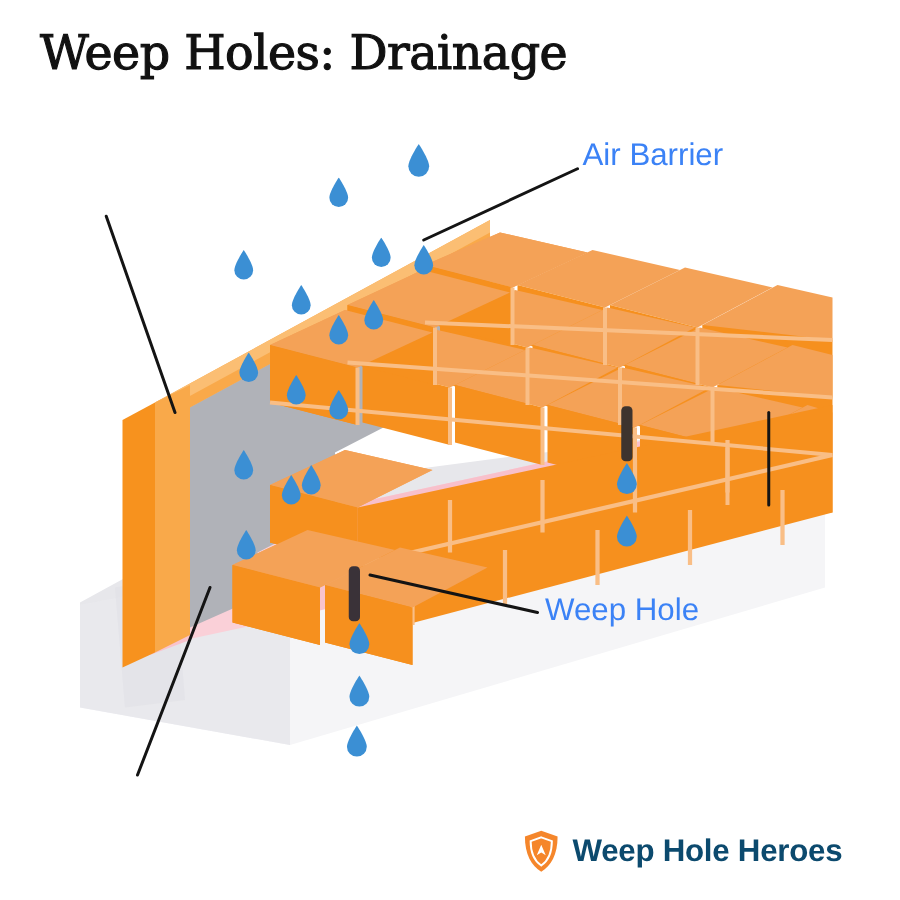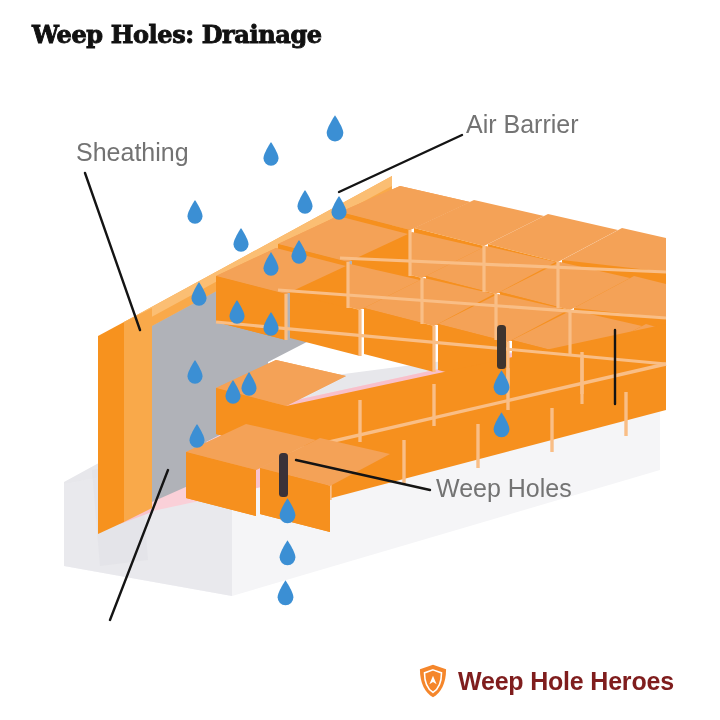--- a/index.html
+++ b/index.html
@@ -18,60 +18,60 @@
     position: relative;
     width: 720px;
     height: 720px;
     background: #ffffff;
   }
   #title {
     position: absolute;
     left: 32px;
     top: 20px;
     font-family: "DejaVu Serif", serif;
-    font-weight: 700;
-    font-size: 24px;
+    font-weight: 400;
+    font-size: 38px;
     letter-spacing: -0.4px;
     color: #111111;
     white-space: nowrap;
     -webkit-text-stroke: 0.9px #111111;
   }
   #illus {
     position: absolute;
     left: 0;
     top: 0;
     width: 720px;
     height: 720px;
   }
   .label {
     position: absolute;
     font-family: "Liberation Sans", sans-serif;
     font-size: 25px;
-    color: #737373;
+    color: #3b82f6;
     white-space: nowrap;
   }
   #label-sheathing { left: 76px;  top: 138px; }
   #label-airbarrier { left: 466px; top: 110px; }
   #label-foundation { left: 554px; top: 408px; }
   #label-weephole   { left: 436px; top: 474px; }
   #label-flashing   { left: 84px;  top: 633px; }
 
   #brand {
     position: absolute;
     left: 418px;
     top: 664px;
     display: flex;
     align-items: center;
     gap: 10px;
   }
   #brand-name {
     font-family: "Liberation Sans", sans-serif;
     font-weight: 700;
     font-size: 25px;
-    color: #7f1d1d;
+    color: #0c4a6e;
     letter-spacing: -0.2px;
     white-space: nowrap;
   }
   .shield-wrap { width: 30px; height: 34px; display: block; }
 </style>
 </head>
 <body>
 
 <div id="page">
 
@@ -288,23 +288,22 @@
 
     <g stroke="#141414" stroke-width="2.4" fill="none" stroke-linecap="round">
       <line x1="85" y1="173" x2="140" y2="330"></line>
       <line x1="462" y1="135" x2="339" y2="192"></line>
       <line x1="615" y1="330" x2="615" y2="404"></line>
       <line x1="430" y1="490" x2="296" y2="460"></line>
       <line x1="110" y1="620" x2="168" y2="470"></line>
     </g>
   </svg>
 
-  <div class="label" id="label-sheathing">Sheathing</div>
   <div class="label" id="label-airbarrier">Air Barrier</div>
-  <div class="label" id="label-weephole">Weep Holes</div>
+  <div class="label" id="label-weephole">Weep Hole</div>
 
   <div id="brand">
     <svg class="shield-wrap" viewBox="0 0 44 52">
       <use href="#shield" x="0" y="0" width="44" height="52"></use>
     </svg>
     <div id="brand-name">Weep Hole Heroes</div>
   </div>
 
 </div>
 

